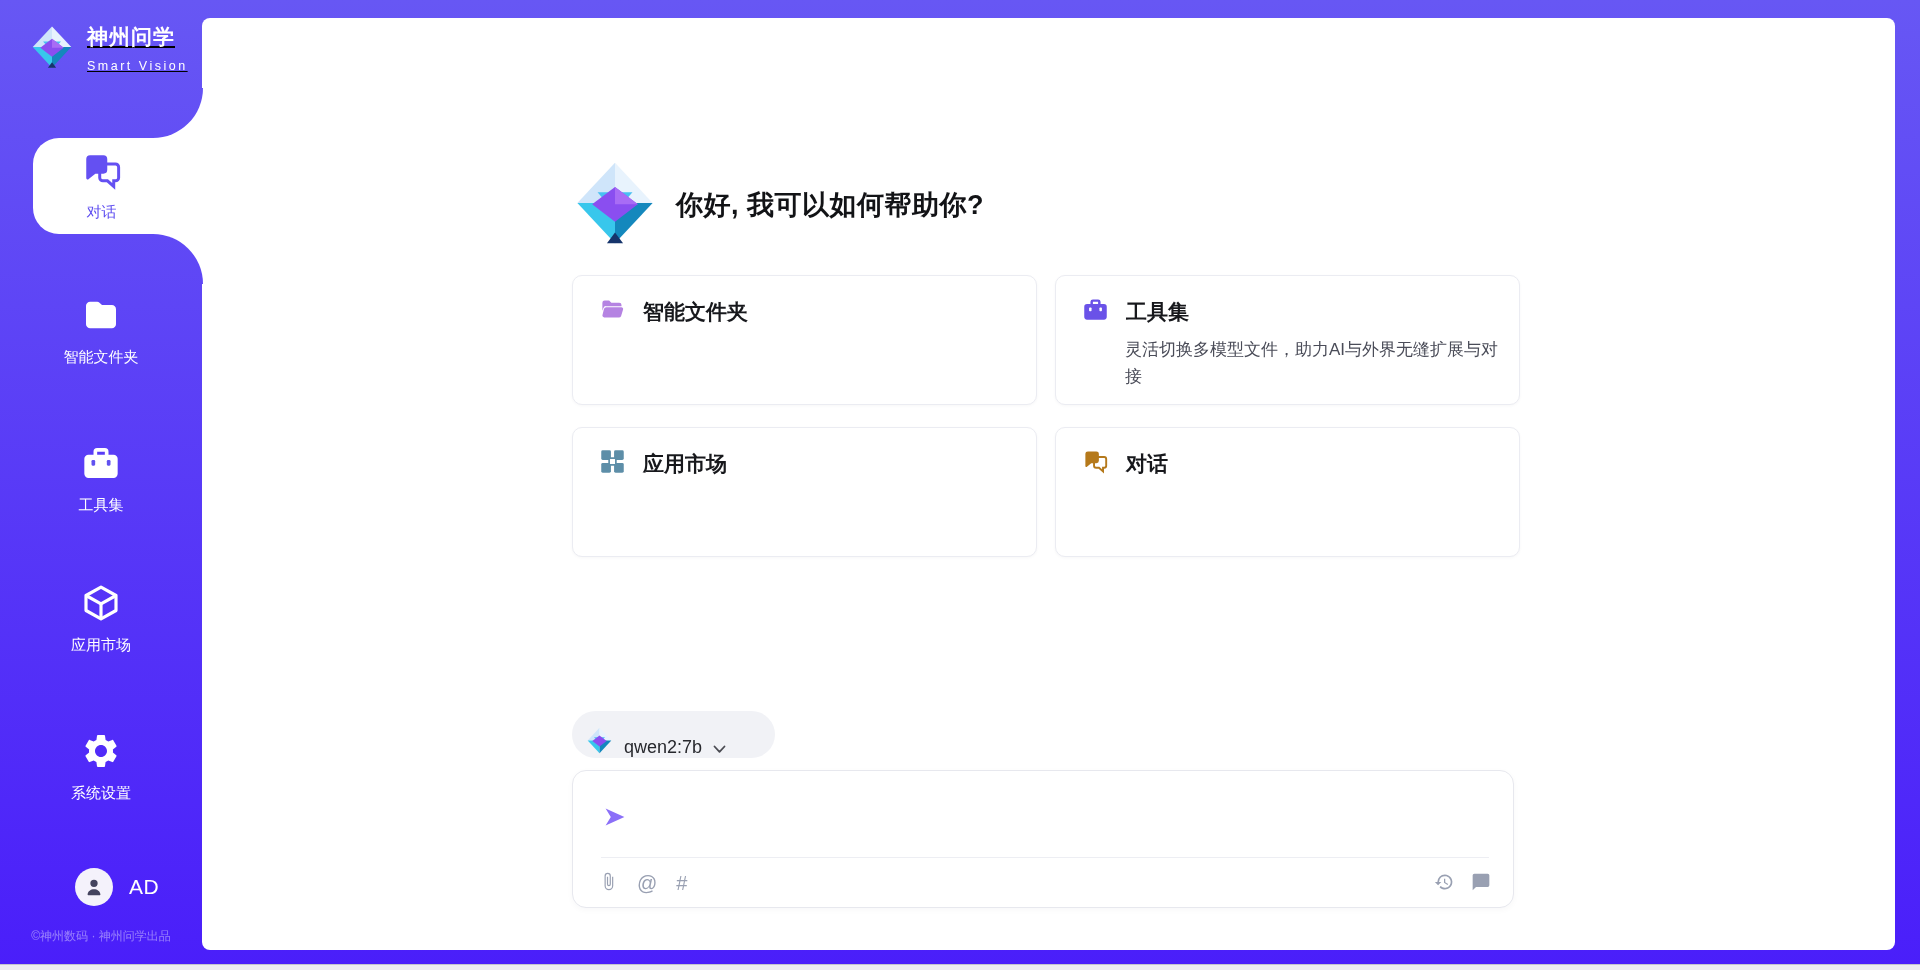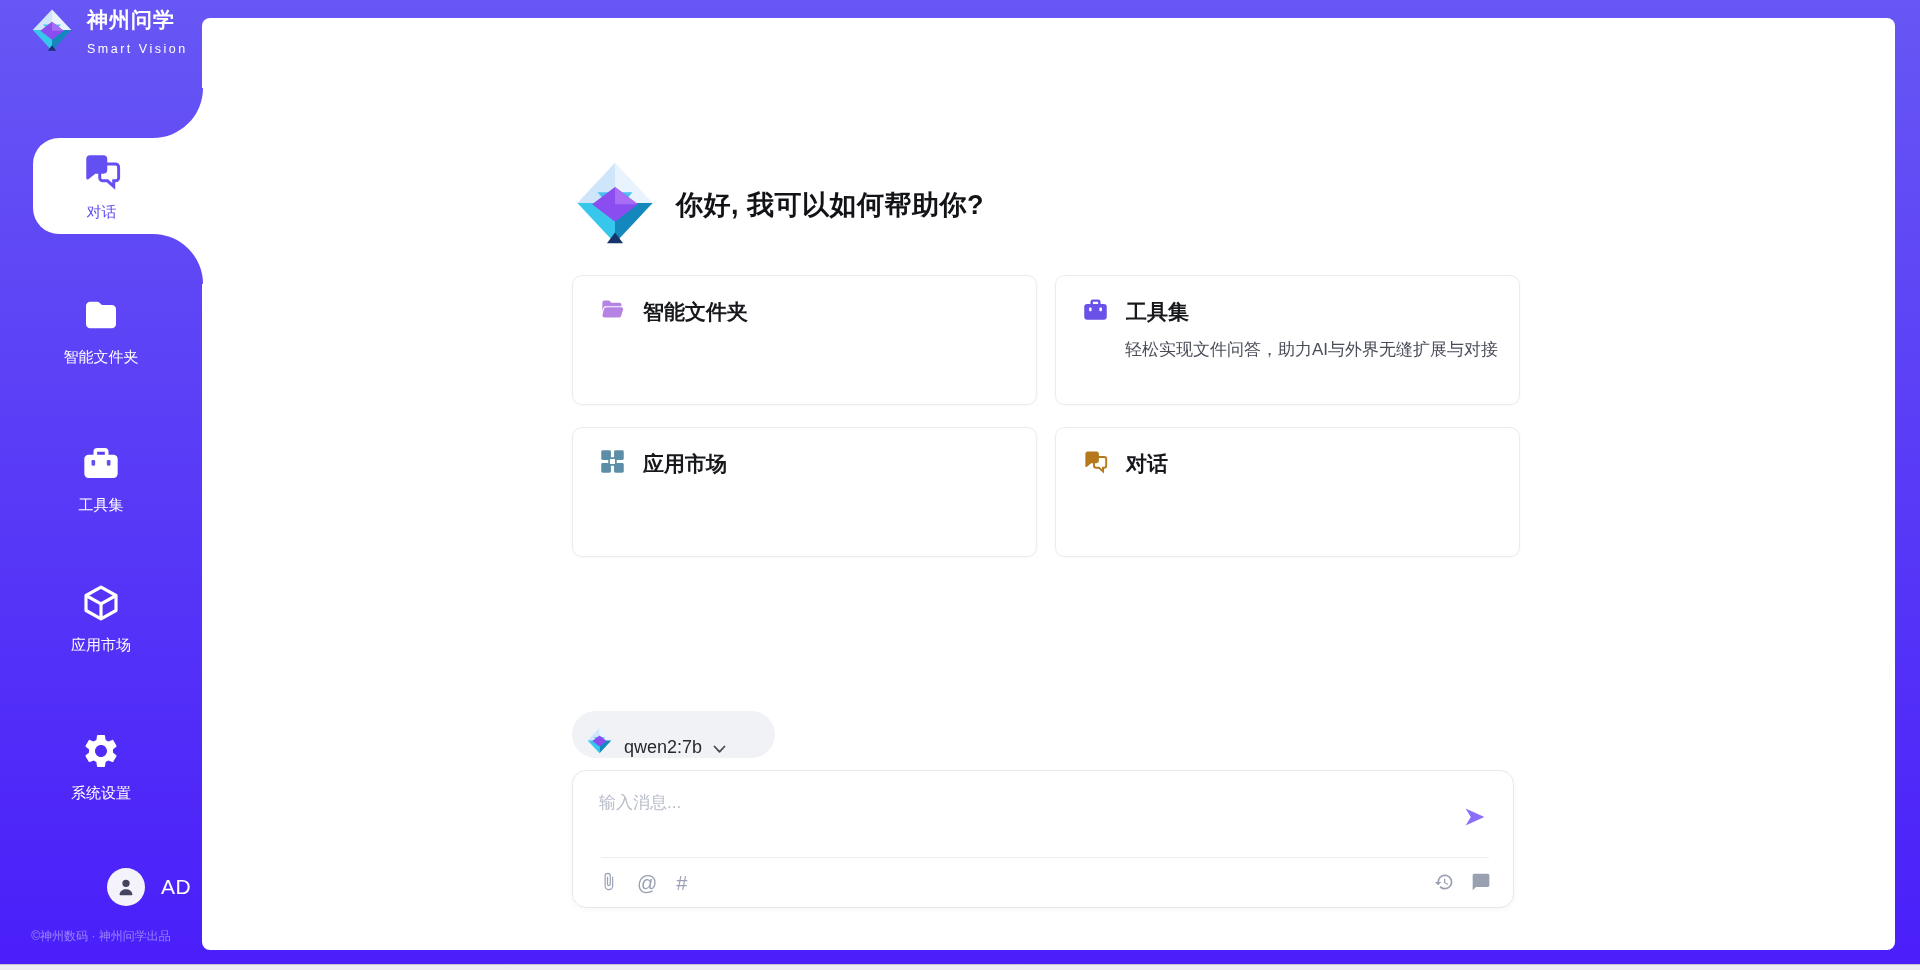--- a/index.html
+++ b/index.html
@@ -10,21 +10,21 @@
     background-attachment:fixed;
     position:relative;
   }
   .purple-fill { background:linear-gradient(180deg,#6757F4 0%,#4A1EFA 100%); background-attachment:fixed; }
 
   
   .main { position:absolute; left:202px; top:18px; width:1693px; height:932px;
           background:#ffffff; border-radius:8px; z-index:1; }
 
   
-  .brand { position:absolute; left:30px; top:8px; display:flex; align-items:center; gap:13px; z-index:3; }
+  .brand { position:absolute; left:30px; top:25px; display:flex; align-items:center; gap:13px; z-index:3;text-decoration:underline; }
   .brand-text { display:flex; flex-direction:column; }
   .brand-name { color:#fff; font-size:21px; font-weight:bold; letter-spacing:1px; line-height:1.15; }
   .brand-sub  { color:#fff; font-size:12.5px; letter-spacing:2.5px; margin-top:9px; }
 
   .tab-active { position:absolute; left:33px; top:138px; width:171px; height:96px;
                 background:#fff; border-radius:26px 0 0 26px; z-index:2;
                 display:flex; flex-direction:column; align-items:center; justify-content:center;
                 gap:7px; padding-right:34px; cursor:pointer; }
   .tab-active .nav-label { color:#5B4AF0; }
   .fillet { position:absolute; left:153px; width:50px; height:50px; background:#fff; z-index:2; }
@@ -35,21 +35,21 @@
 
   .nav-item { position:absolute; left:0; width:202px; display:flex; flex-direction:column;
               align-items:center; gap:9px; z-index:3; cursor:pointer; }
   .nav-label { color:#fff; font-size:15px; }
   .nav-folder  { top:295px; }
   .nav-toolbox { top:443px; }
   .nav-cube    { top:583px; }
   .nav-gear    { top:731px; }
 
   .user-row { position:absolute; left:0; top:868px; width:234px; display:flex;
-              align-items:center; justify-content:center; gap:16px; z-index:3; cursor:pointer;margin-left:32px; }
+              align-items:center; justify-content:center; gap:16px; z-index:3; cursor:pointer; }
   .avatar { width:38px; height:38px; border-radius:50%; background:#f4f2fb;
             display:flex; align-items:center; justify-content:center; }
   .user-name { color:#fff; font-size:21px; letter-spacing:0.5px; }
 
   .sidebar-footer { position:absolute; left:0; top:928px; width:202px; text-align:center;
                     color:rgba(255,255,255,0.42); font-size:12px; z-index:3; }
 
   
   .greeting { position:absolute; left:370px; top:142px; display:flex; align-items:center; gap:18px; }
   .greeting-title { font-size:27px; font-weight:bold; color:#121316; letter-spacing:0.5px; }
@@ -133,21 +133,21 @@
     <div class="card-head">
       <span>
         <svg width="27" height="27" viewBox="0 0 24 24" fill="#6a52e8">
           <path d="M7.5 7V5.2A2.2 2.2 0 0 1 9.7 3h4.6a2.2 2.2 0 0 1 2.2 2.2V7h3A2.5 2.5 0 0 1 22 9.5v9A2.5 2.5 0 0 1 19.5 21h-15A2.5 2.5 0 0 1 2 18.5v-9A2.5 2.5 0 0 1 4.5 7h3zm2.2-1.8V7h4.6V5.2h-4.6z"></path>
           <rect x="6.3" y="10.2" width="2.2" height="3.4" rx="0.7" fill="#fff"></rect>
           <rect x="15.5" y="10.2" width="2.2" height="3.4" rx="0.7" fill="#fff"></rect>
         </svg>
       </span>
       <span class="card-title">工具集</span>
     </div>
-    <div class="card-desc">轻松实现文件问答，助力AI与外界无缝扩展与对接</div>
+    <div class="card-desc">灵活切换多模型文件，助力AI与外界无缝扩展与对接</div>
   </div>
 
   <div class="card card-3">
     <div class="card-head">
       <span>
         <svg width="27" height="27" viewBox="0 0 24 24" fill="#5d8ea8">
           <rect x="2" y="2" width="8.6" height="8.6" rx="1.3"></rect>
           <rect x="13.4" y="2" width="8.6" height="8.6" rx="1.3"></rect>
           <rect x="2" y="13.4" width="8.6" height="8.6" rx="1.3"></rect>
           <rect x="13.4" y="13.4" width="8.6" height="8.6" rx="1.3"></rect>
@@ -184,21 +184,20 @@
     <span class="model-name">qwen2:7b</span>
     <span>
       <svg width="13" height="9" viewBox="0 0 13 9" fill="none">
         <path d="M1.5 1.5 L6.5 6.8 L11.5 1.5" stroke="#4a4b52" stroke-width="1.8" stroke-linecap="round" stroke-linejoin="round"></path>
       </svg>
     </span>
   </div>
 
   <div class="composer">
     <div class="composer-top">
-      <input class="composer-input" type="text" placeholder="输入消息..." style="">
       <button class="send-btn">
         <span>
           <svg width="24" height="24" viewBox="0 0 24 24">
             <path d="M2.6 3.4 21.4 12 2.6 20.6 7.8 12z" fill="#8b6ff8"></path>
           </svg>
         </span>
       </button>
     </div>
     <div class="composer-divider"></div>
     <div class="composer-toolbar">

